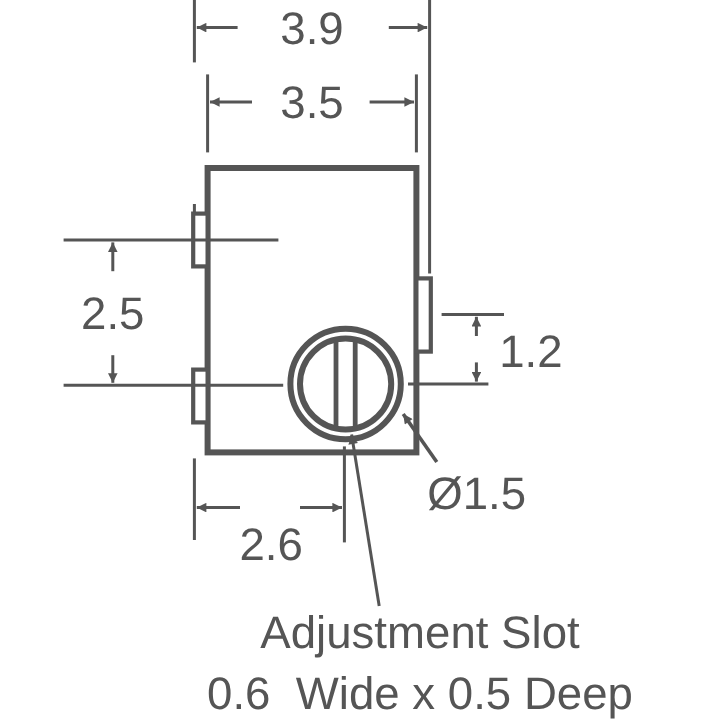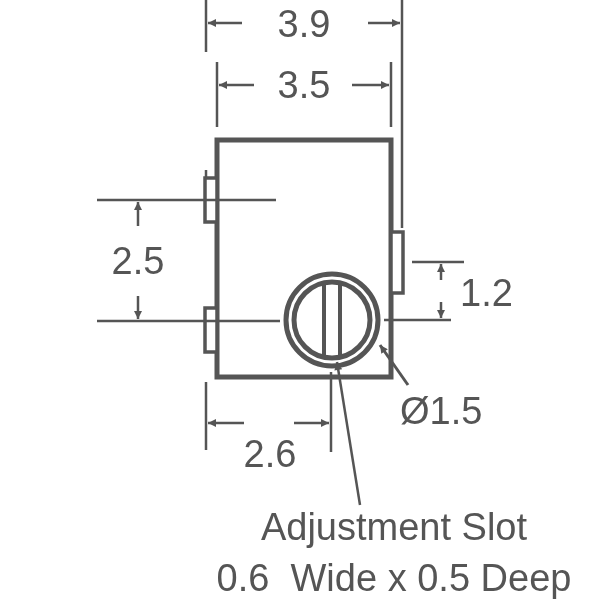--- a/index.html
+++ b/index.html
@@ -1,17 +1,17 @@
 <!DOCTYPE html>
 <html><head>
 <meta charset="utf-8">
 <style>
   html, body { margin: 0; padding: 0; background: #ffffff; }
   body { width: 600px; height: 600px; overflow: hidden; }
-  .canvas { position: relative; width: 476px; height: 600px; margin-left: 44px; }
+  .canvas { position: relative; width: 476px; height: 600px; }
   svg { position: absolute; left: 0; top: 0; }
   .lbl { font-family: "Liberation Sans", sans-serif; fill: #555555; }
 </style>
 </head>
 <body>
 
 <div class="canvas">
 <svg width="600" height="600" viewBox="0 0 600 600">
   <defs>
     <marker id="ah" viewBox="0 0 10 10" refX="10" refY="5" markerWidth="10" markerHeight="8" orient="auto-start-reverse" markerUnits="userSpaceOnUse">

